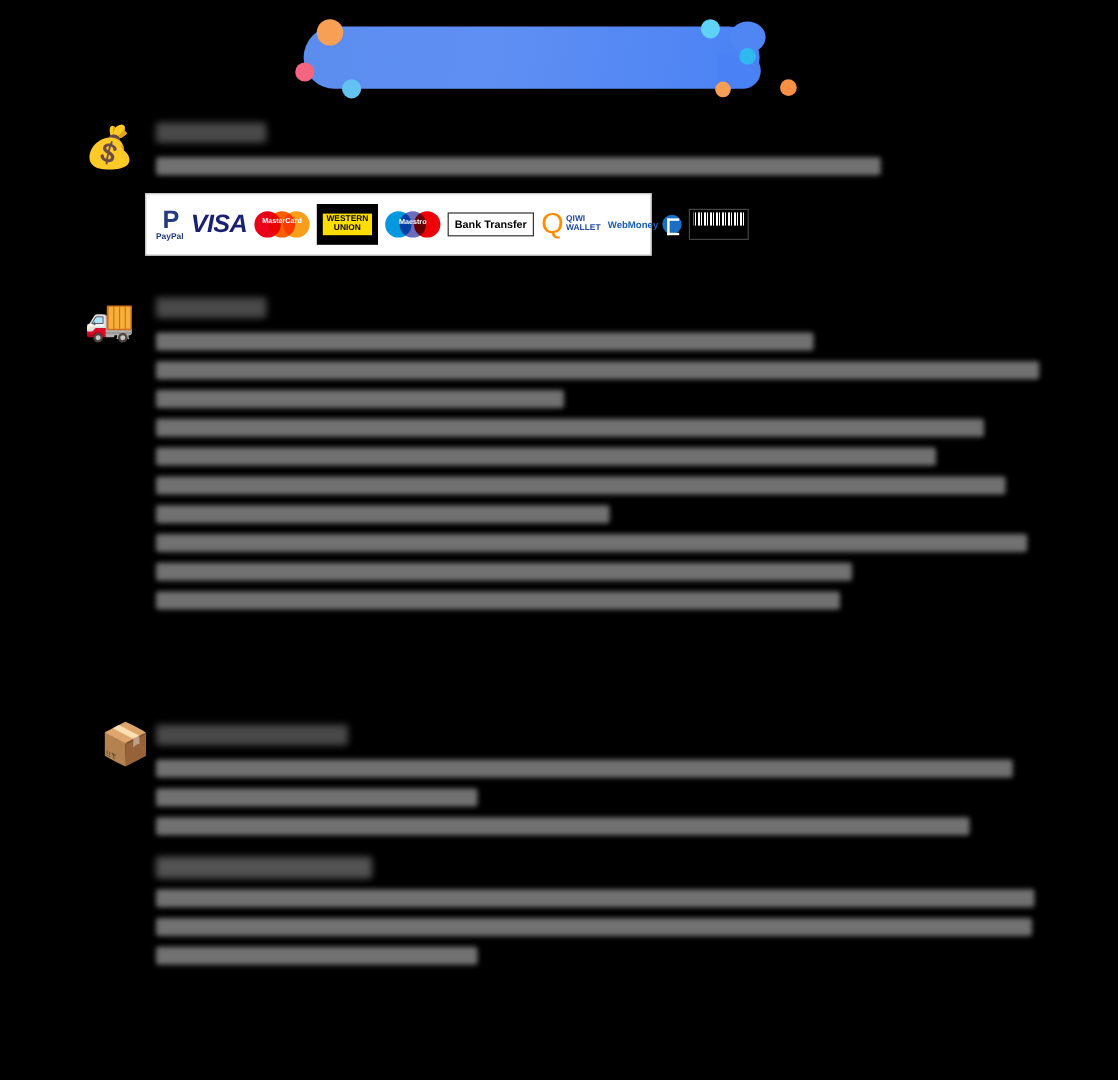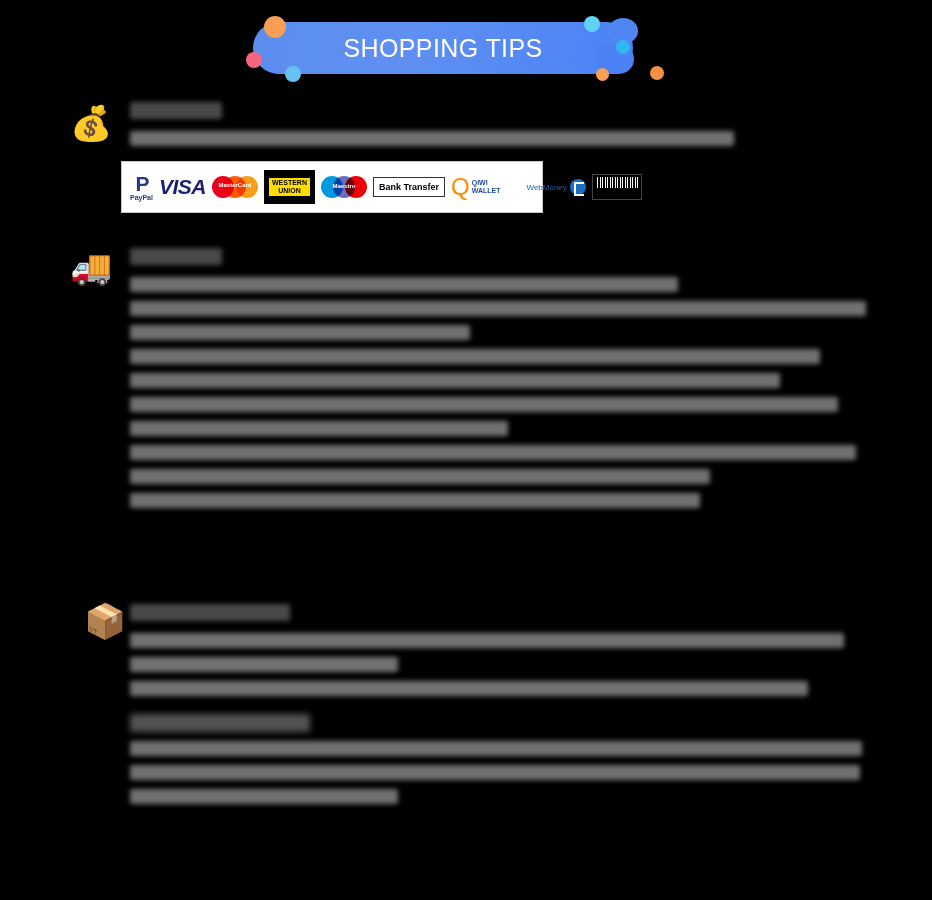--- a/index.html
+++ b/index.html
@@ -162,21 +162,21 @@
   .maestro .r { right:0; background:#ed0006; }
   .maestro .t { left:12px; width:22px; background:#6c6bbd; mix-blend-mode:multiply; }
   .maestro-lbl { position:absolute; left:0; right:0; top:9px; text-align:center;
                  font-size:6px; color:#fff; font-weight:bold; z-index:3; }
   .banktransfer { border:1px solid #333; color:#000; font-size:9px;
                   font-weight:bold; padding:4px 5px; }
   .qiwi { display:flex; align-items:center; gap:2px; }
   .qiwi-q { color:#ff8c00; font-size:24px; line-height:20px; font-weight:300; }
   .qiwi-t { color:#1e4b9e; font-size:7px; font-weight:bold; line-height:8px; }
   .webmoney { display:flex; align-items:center; gap:3px; }
-  .wm-t { color:#1a5fb4; font-size:8px; font-weight:normal;margin-left:20px; }
+  .wm-t { color:#1a5fb4; font-size:8px; font-weight:bold; }
   .wm-g { width:16px; height:16px; border-radius:50%;
           background:#1a6fc4; position:relative; }
   .wm-g::after { content:""; position:absolute; left:4px; top:3px;
                  width:8px; height:10px; border-left:2px solid #fff;
                  border-top:2px solid #fff; border-bottom:2px solid #fff; }
   .boleto { border:1px solid #444; padding:2px 3px; text-align:center; }
   .bars { height:11px; width:42px;
           background: repeating-linear-gradient(90deg,#000 0 1px,#fff 1px 2px,#000 2px 4px,#fff 4px 5px); }
   .boleto-t { font-size:8px; color:#000; font-weight:bold; line-height:9px; }
 
@@ -186,21 +186,20 @@
     line-height: 46px;
   }
 </style>
 </head>
 <body>
 
 <div class="banner-wrap">
   <div class="banner"></div>
   <div class="banner-blob"></div>
   <div class="banner-tail"></div>
-  <div class="banner-title">SHOPPING TIPS</div>
   <div id="confetti-layer">
       <div class="dot" style="left: 264px; top: 16px; width: 22px; height: 22px; background: rgb(247, 160, 85);"></div>
       <div class="dot" style="left: 246px; top: 52px; width: 16px; height: 16px; background: rgb(244, 102, 127);"></div>
       <div class="dot" style="left: 285px; top: 66px; width: 16px; height: 16px; background: rgb(99, 194, 242);"></div>
       <div class="dot" style="left: 584px; top: 16px; width: 16px; height: 16px; background: rgb(95, 210, 245);"></div>
       <div class="dot" style="left: 616px; top: 40px; width: 14px; height: 14px; background: rgb(47, 184, 240);"></div>
       <div class="dot" style="left: 596px; top: 68px; width: 13px; height: 13px; background: rgb(247, 160, 85);"></div>
       <div class="dot" style="left: 650px; top: 66px; width: 14px; height: 14px; background: rgb(247, 143, 69);"></div>
     </div>
 </div>

